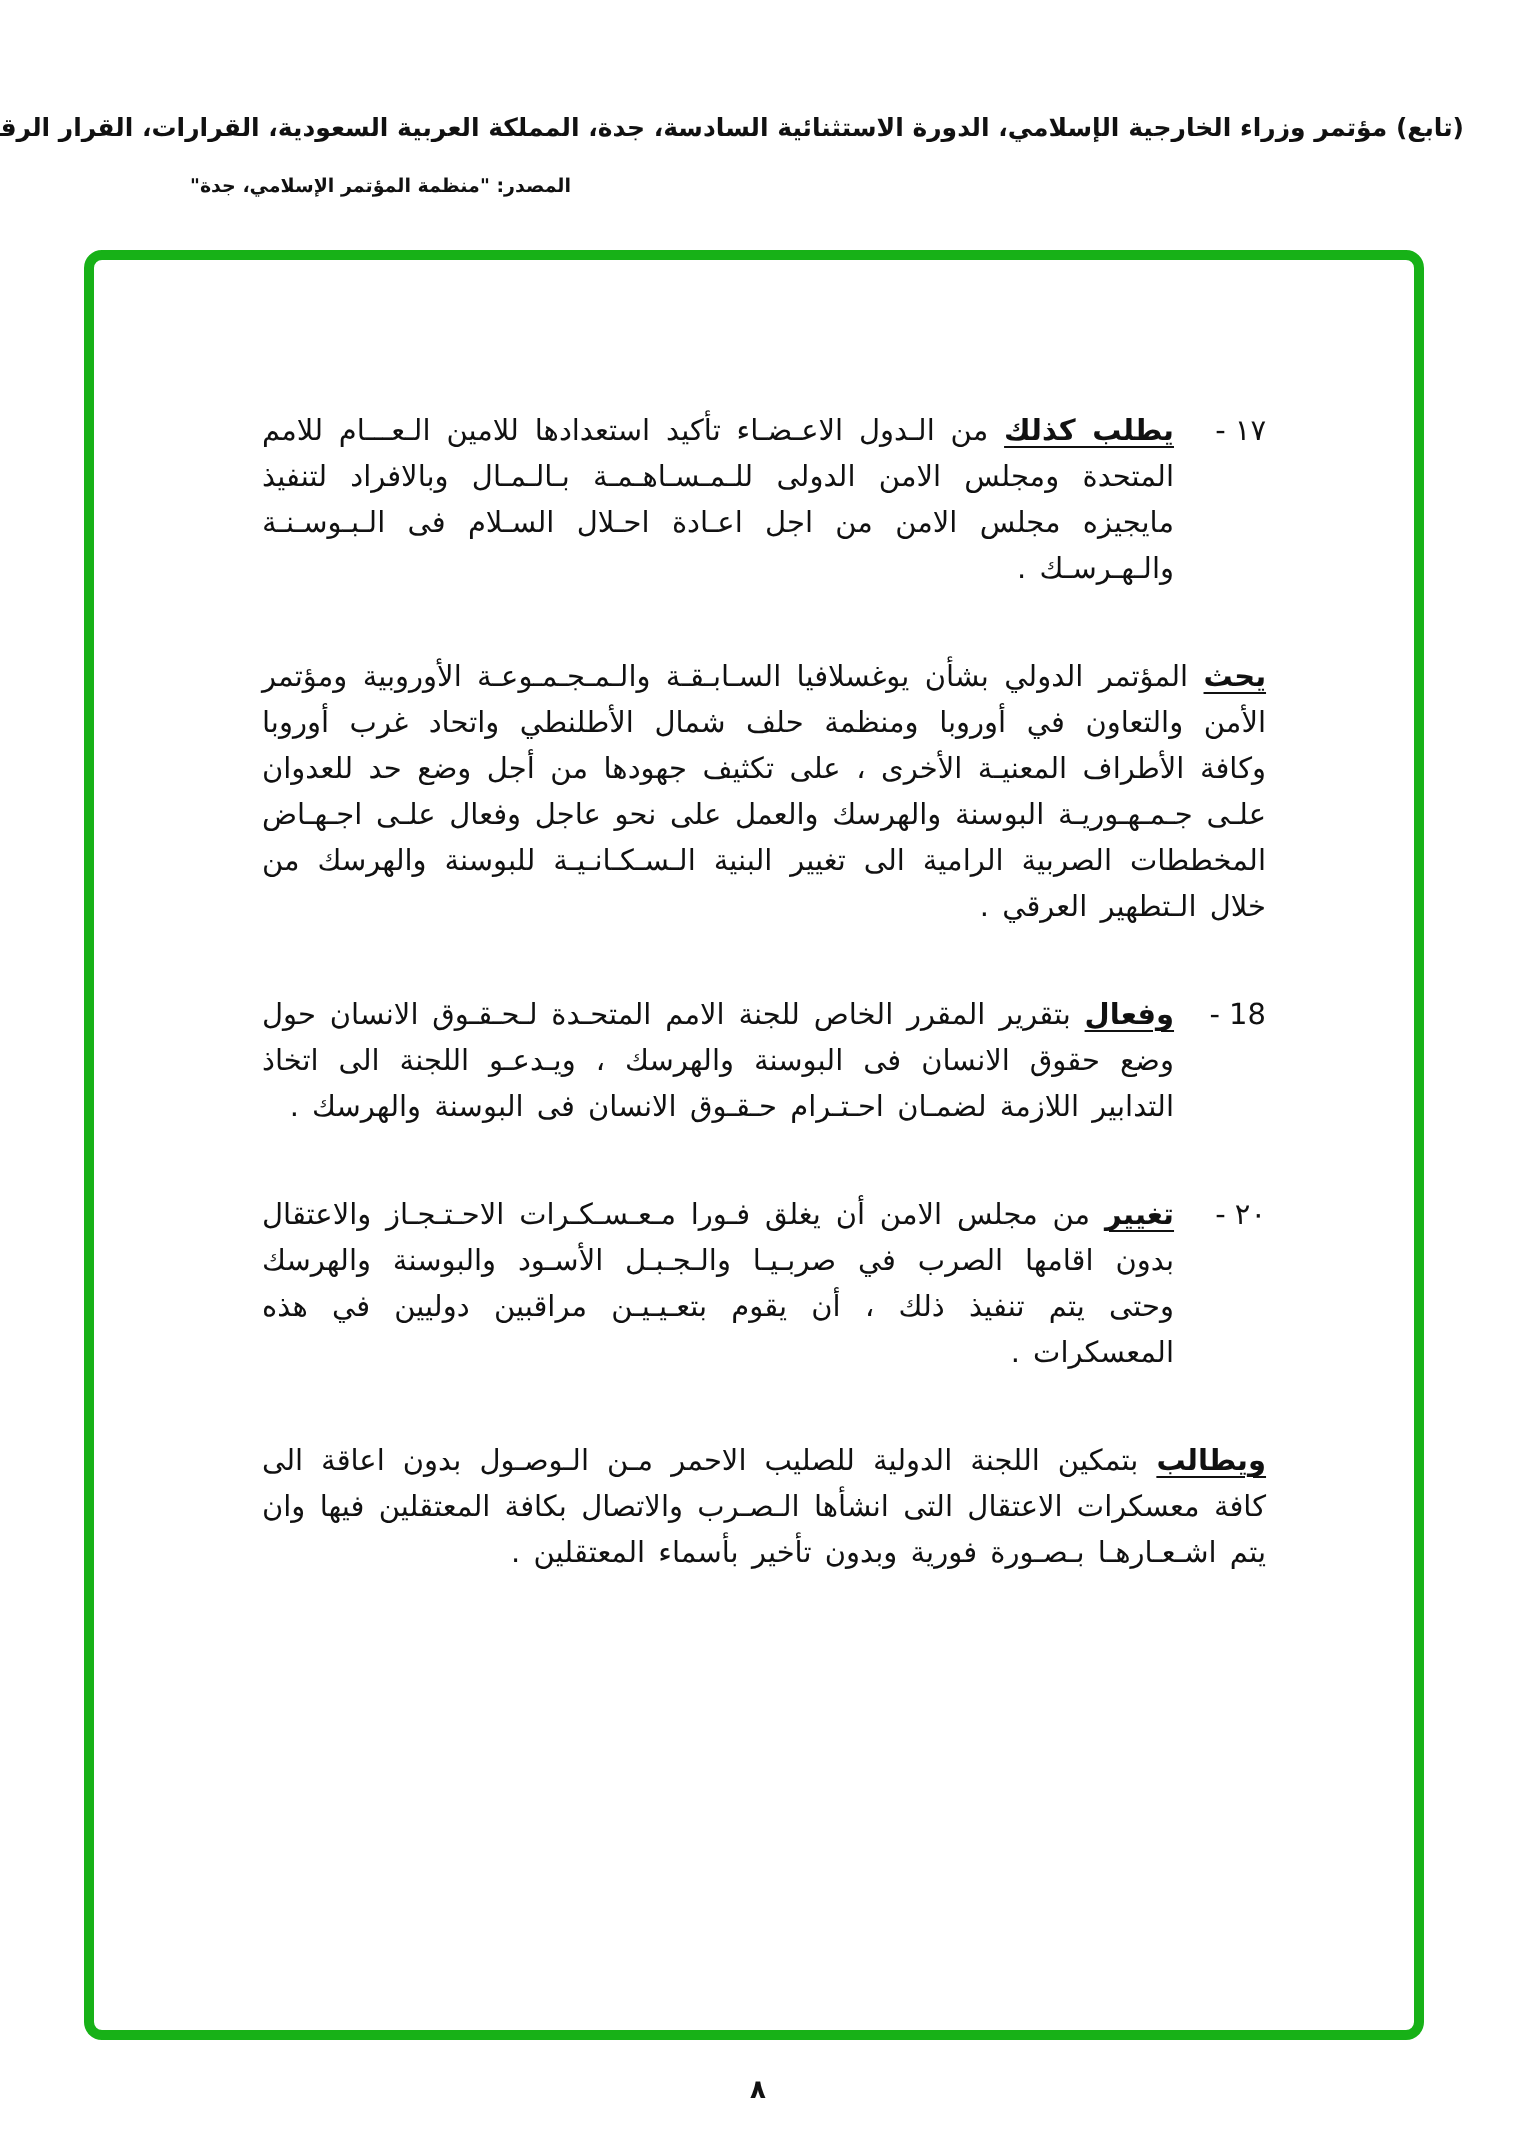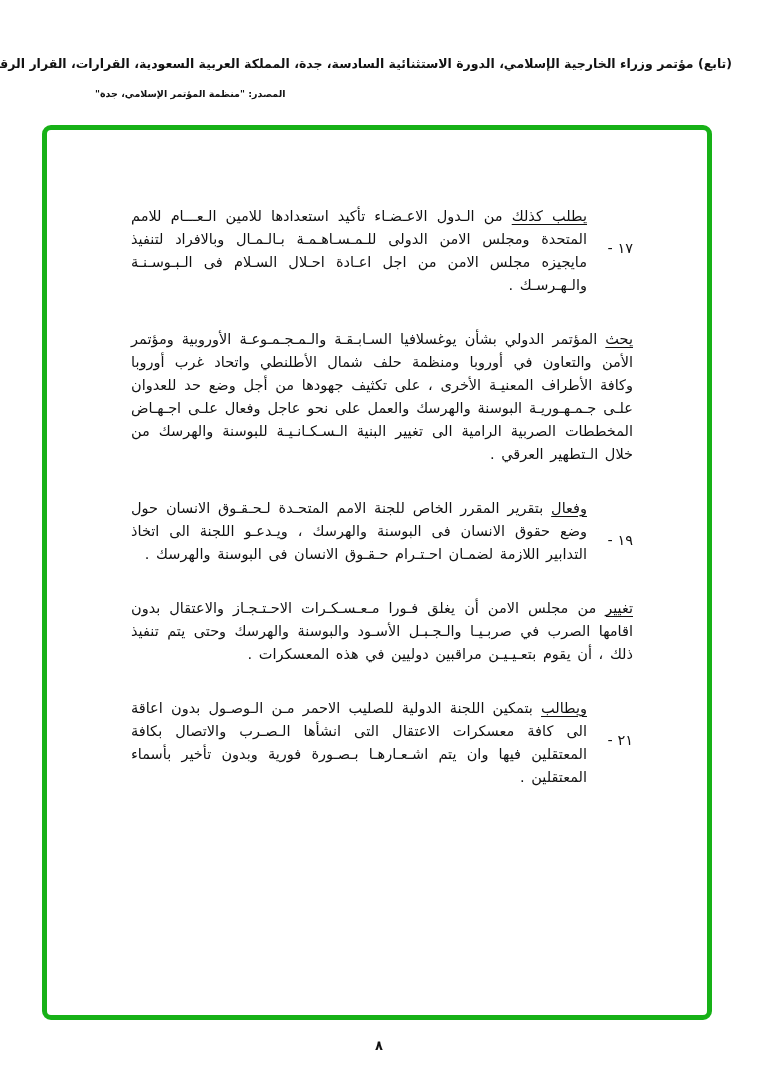--- a/index.html
+++ b/index.html
@@ -53,31 +53,31 @@
   .para {
     display: flex;
     direction: rtl;
     margin-bottom: 31px;
     font-size: 14.5px;
     line-height: 23px;
   }
   .para-num {
     flex: 0 0 46px;
     white-space: nowrap;
-    margin-top: 32px;
   }
   .para-text {
     flex: 1;
     text-align: justify;
     word-spacing: 2px;
   }
   .lead {
     text-decoration: underline;
     text-underline-offset: 3px;
     text-decoration-thickness: 1px;
+    font-weight: bold;
   }
   .page-number {
     position: absolute;
     top: 1038px;
     left: 0;
     right: 0;
     text-align: center;
     font-size: 13px;
     font-weight: bold;
   }
@@ -106,36 +106,36 @@
       </div>
 
       <div class="para">
         <div class="para-text">
           <span class="lead">يحث</span>
           <span>المؤتمر الدولي بشأن يوغسلافيا السـابـقـة والـمـجـمـوعـة الأوروبية ومؤتمر الأمن والتعاون في أوروبا ومنظمة حلف شمال الأطلنطي واتحاد غرب أوروبا وكافة الأطراف المعنيـة الأخرى ، على تكثيف جهودها من أجل وضع حد للعدوان علـى جـمـهـوريـة البوسنة والهرسك والعمل على نحو عاجل وفعال علـى اجـهـاض المخططات الصربية الرامية الى تغيير البنية الـسـكـانـيـة للبوسنة والهرسك من خلال الـتطهير العرقي .</span>
         </div>
       </div>
 
       <div class="para">
-        <span class="para-num">١٩ -</span>
+        <span class="para-num">18 -</span>
         <div class="para-text">
           <span class="lead">وفعال</span>
           <span>بتقرير المقرر الخاص للجنة الامم المتحـدة لـحـقـوق الانسان حول وضع حقوق الانسان فى البوسنة والهرسك ، ويـدعـو اللجنة الى اتخاذ التدابير اللازمة لضمـان احـتـرام حـقـوق الانسان فى البوسنة والهرسك .</span>
         </div>
       </div>
 
       <div class="para">
+        <span class="para-num">٢٠ -</span>
         <div class="para-text">
           <span class="lead">تغيير</span>
           <span>من مجلس الامن أن يغلق فـورا مـعـسـكـرات الاحـتـجـاز والاعتقال بدون اقامها الصرب في صربـيـا والـجـبـل الأسـود والبوسنة والهرسك وحتى يتم تنفيذ ذلك ، أن يقوم بتعـيـيـن مراقبين دوليين في هذه المعسكرات .</span>
         </div>
       </div>
 
       <div class="para">
-        <span class="para-num">٢١ -</span>
         <div class="para-text">
           <span class="lead">ويطالب</span>
           <span>بتمكين اللجنة الدولية للصليب الاحمر مـن الـوصـول بدون اعاقة الى كافة معسكرات الاعتقال التى انشأها الـصـرب والاتصال بكافة المعتقلين فيها وان يتم اشـعـارهـا بـصـورة فورية وبدون تأخير بأسماء المعتقلين .</span>
         </div>
       </div>
 
     </div>
   </div>
 
   <div class="page-number">٨</div>

